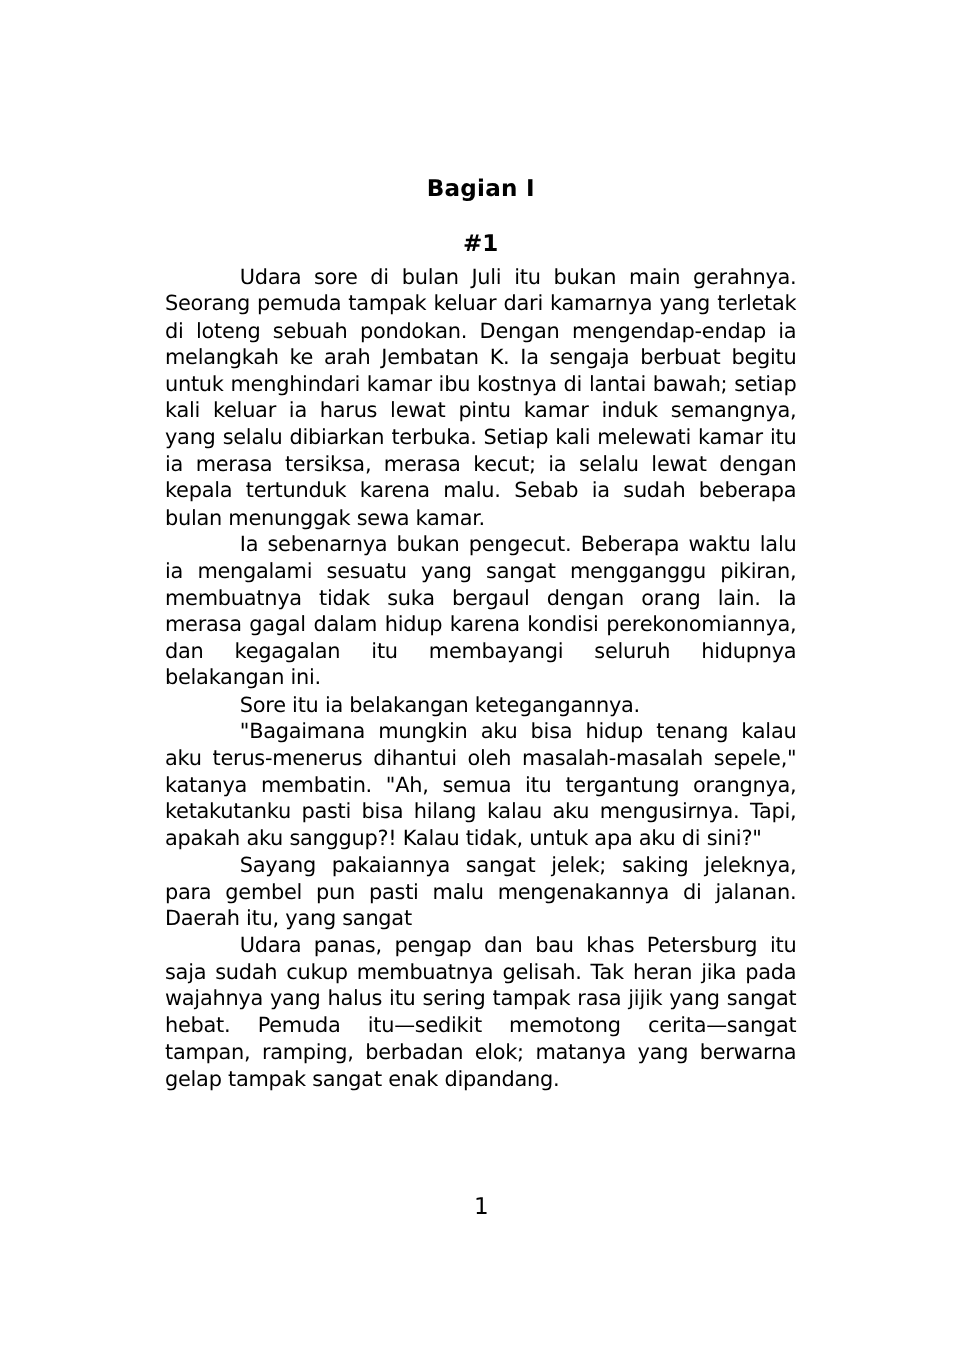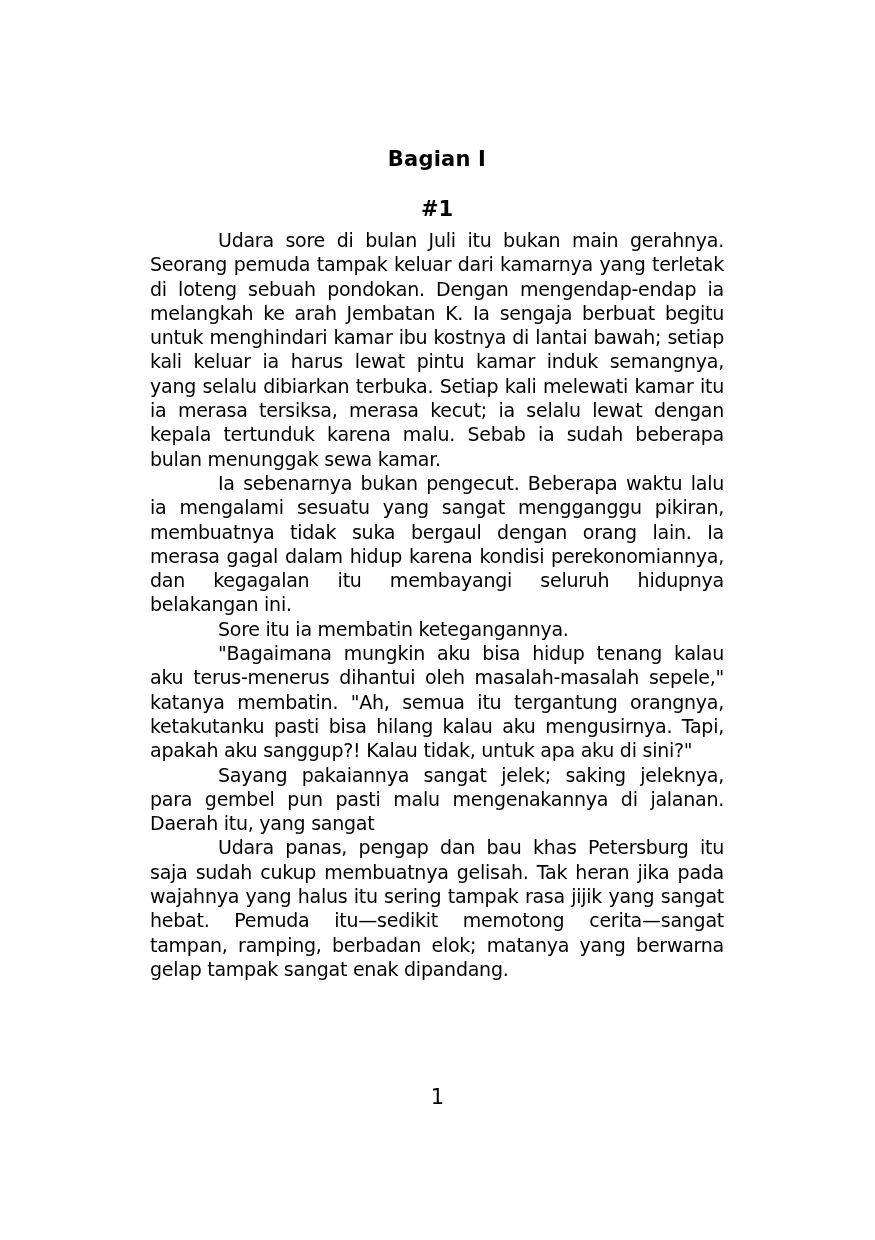--- a/index.html
+++ b/index.html
@@ -12,21 +12,21 @@
     width: 875px;
     height: 1240px;
     background: #ffffff;
     color: #000000;
     font-family: "DejaVu Sans", "Liberation Sans", sans-serif;
     overflow: hidden;
   }
   .content {
     position: absolute;
     left: 150px;
-    top: 147px;
+    top: 159px;
     width: 574px;
   }
   .part-heading {
     margin: 0 0 26px 0;
     font-size: 21px;
     font-weight: bold;
     line-height: 24px;
     text-align: center;
     letter-spacing: 0.2px;
   }
@@ -62,20 +62,20 @@
 </head>
 <body>
 
 <div class="page">
   <div class="content">
     <h1 class="part-heading">Bagian I</h1>
     <h2 class="chapter-heading">#1</h2>
     <div class="body-text">
       <p>Udara sore di bulan Juli itu bukan main gerahnya. Seorang pemuda tampak keluar dari kamarnya yang terletak di loteng sebuah pondokan. Dengan mengendap-endap ia melangkah ke arah Jembatan K. Ia sengaja berbuat begitu untuk menghindari kamar ibu kostnya di lantai bawah; setiap kali keluar ia harus lewat pintu kamar induk semangnya, yang selalu dibiarkan terbuka. Setiap kali melewati kamar itu ia merasa tersiksa, merasa kecut; ia selalu lewat dengan kepala tertunduk karena malu. Sebab ia sudah beberapa bulan menunggak sewa kamar.</p>
       <p>Ia sebenarnya bukan pengecut. Beberapa waktu lalu ia mengalami sesuatu yang sangat mengganggu pikiran, membuatnya tidak suka bergaul dengan orang lain. Ia merasa gagal dalam hidup karena kondisi perekonomiannya, dan kegagalan itu membayangi seluruh hidupnya belakangan ini.</p>
-      <p>Sore itu ia membatin ketegangannya.</p>
+      <p>Sore itu ia belakangan ketegangannya.</p>
       <p>"Bagaimana mungkin aku bisa hidup tenang kalau aku terus-menerus dihantui oleh masalah-masalah sepele," katanya membatin. "Ah, semua itu tergantung orangnya, ketakutanku pasti bisa hilang kalau aku mengusirnya. Tapi, apakah aku sanggup?! Kalau tidak, untuk apa aku di sini?"</p>
       <p>Sayang pakaiannya sangat jelek; saking jeleknya, para gembel pun pasti malu mengenakannya di jalanan. Daerah itu, yang sangat</p>
       <p>Udara panas, pengap dan bau khas Petersburg itu saja sudah cukup membuatnya gelisah. Tak heran jika pada wajahnya yang halus itu sering tampak rasa jijik yang sangat hebat. Pemuda itu—sedikit memotong cerita—sangat tampan, ramping, berbadan elok; matanya yang berwarna gelap tampak sangat enak dipandang.</p>
     </div>
   </div>
   <div class="page-number">1</div>
 </div>
 
 </body></html>

